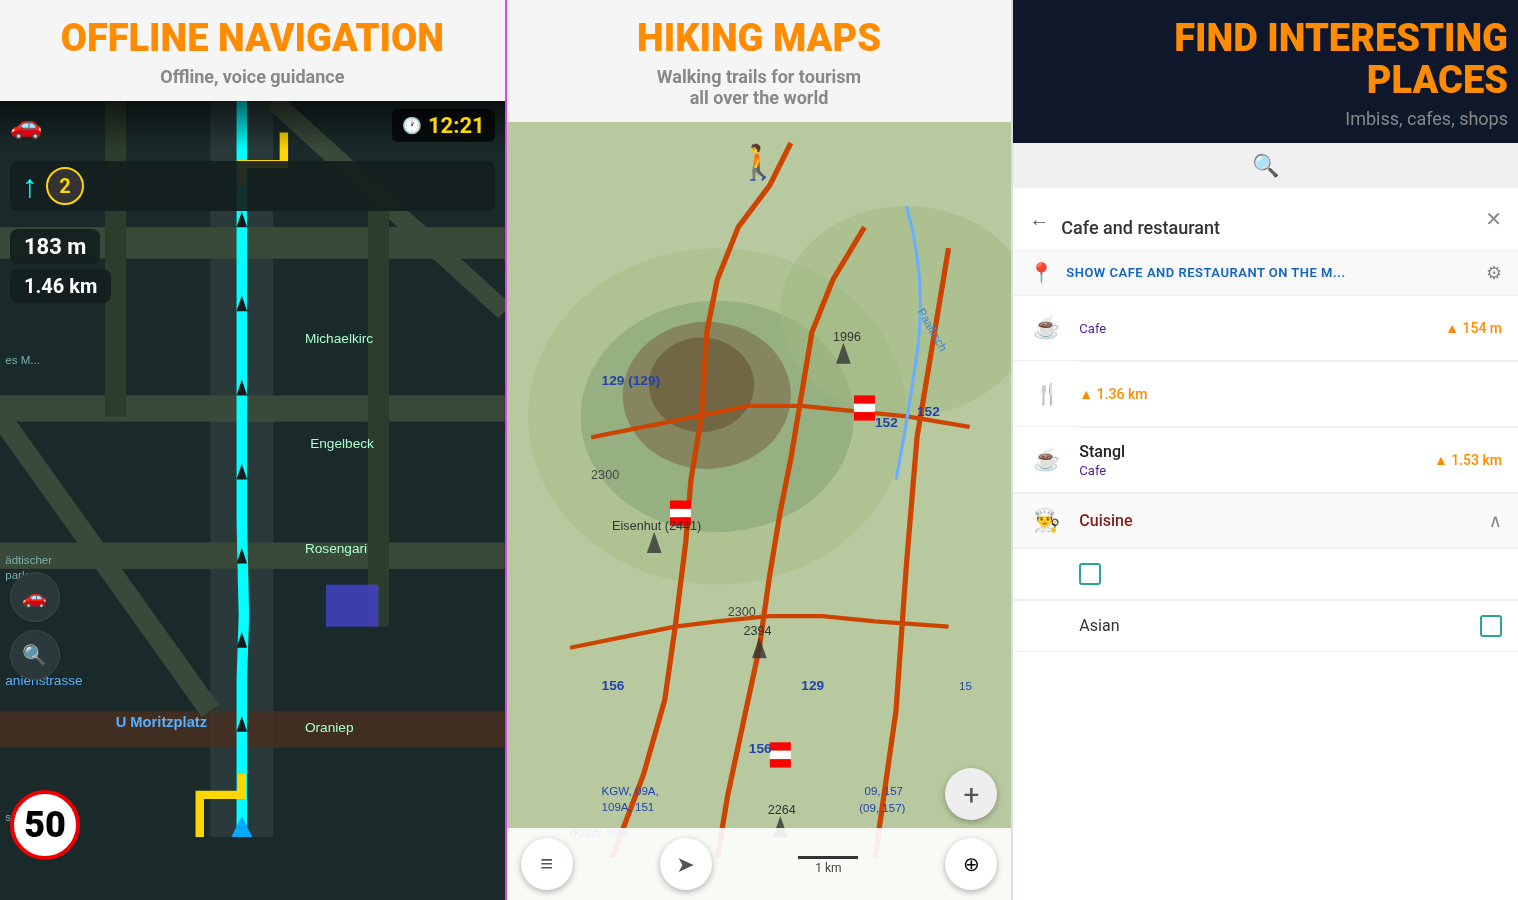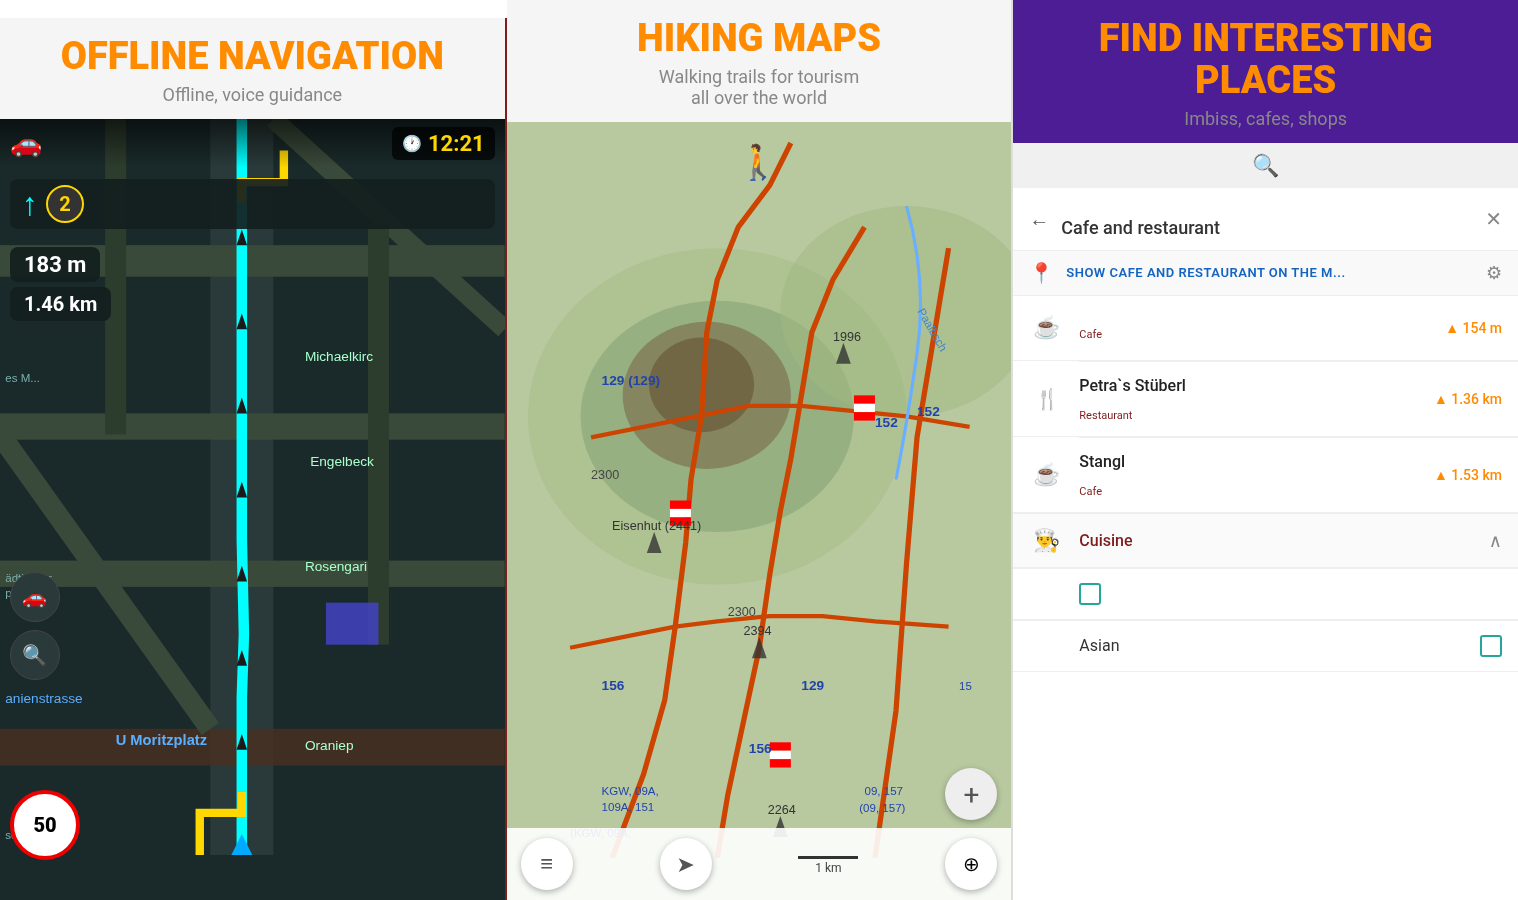--- a/index.html
+++ b/index.html
@@ -1,57 +1,57 @@
 <!DOCTYPE html>
 <html><head>
   <meta charset="utf-8">
   <style>
     * { margin: 0; padding: 0; box-sizing: border-box; }
     body { width: 1518px; height: 900px; display: flex; font-family: 'Roboto', Arial, sans-serif; overflow: hidden; background: #fff; }
 
     
     .panel { flex: 1; display: flex; flex-direction: column; position: relative; overflow: hidden; }
-    .panel-1 { border-right: 2px solid #7f1d1d; margin-top: 18px; }
+    .panel-1 { border-right: 2px solid #d946ef; }
     .panel-2 { border-right: 2px solid #ddd; }
 
     .panel-header { background: #f5f5f5; text-align: center; padding: 18px 10px 14px; flex-shrink: 0; }
     .panel-title { font-size: 38px; font-weight: 900; color: #FF8C00; line-height: 1.1; text-transform: uppercase; }
-    .panel-subtitle { font-size: 18px; color: #888; margin-top: 6px; font-weight: 400; }
+    .panel-subtitle { font-size: 18px; color: #888; margin-top: 6px; font-weight: 700; }
 
     
     .map-container { flex: 1; position: relative; overflow: hidden; }
 
     
     .nav-map { width: 100%; height: 100%; background: #1a2a2a; position: relative; }
 
     
     .nav-topbar { position: absolute; top: 0; left: 0; right: 0; display: flex; justify-content: space-between; align-items: center; padding: 8px 10px; background: linear-gradient(to bottom, rgba(0,0,0,0.6), transparent); }
     .nav-time { background: rgba(0,0,0,0.7); color: #FFD700; font-size: 22px; font-weight: bold; padding: 4px 10px; border-radius: 6px; display: flex; align-items: center; gap: 6px; }
     .nav-btn { background: #2a3a3a; border-radius: 50%; width: 50px; height: 50px; display: flex; align-items: center; justify-content: center; color: #ccc; font-size: 20px; border: 1px solid #444; }
 
     
     .speed-limit { position: absolute; bottom: 40px; left: 10px; background: white; border-radius: 50%; width: 70px; height: 70px; display: flex; align-items: center; justify-content: center; border: 4px solid #e00; }
-    .speed-num { font-size: 20px; font-weight: 900; color: #000; }
+    .speed-num { font-size: 36px; font-weight: 900; color: #000; }
 
     
     .hiking-map { width: 100%; height: 100%; background: #b8c9a0; position: relative; overflow: hidden; }
 
     
     .hiking-bottom { position: absolute; bottom: 0; left: 0; right: 0; display: flex; align-items: center; justify-content: space-between; padding: 10px 14px; background: rgba(255,255,255,0.9); }
     .hike-btn { background: white; border-radius: 50%; width: 52px; height: 52px; display: flex; align-items: center; justify-content: center; box-shadow: 0 2px 6px rgba(0,0,0,0.3); font-size: 22px; color: #555; }
     .scale-bar { width: 60px; height: 3px; background: #333; margin: 2px auto; }
     .hike-compass { background: white; border-radius: 50%; width: 52px; height: 52px; display: flex; align-items: center; justify-content: center; box-shadow: 0 2px 6px rgba(0,0,0,0.3); font-size: 20px; }
     .plus-btn { background: #eee; border-radius: 50%; width: 52px; height: 52px; display: flex; align-items: center; justify-content: center; box-shadow: 0 2px 6px rgba(0,0,0,0.3); font-size: 28px; color: #555; position: absolute; right: 14px; bottom: 80px; }
 
     
     .hiker-icon { position: absolute; top: 20px; left: 50%; transform: translateX(-50%); font-size: 34px; color: #888; }
 
     
     .panel-3 { flex: 1; display: flex; flex-direction: column; }
-    .panel-3-header { background: #4c1d95; text-align: center; padding: 18px 10px 14px; flex-shrink: 0; }
+    .panel-3-header { background: #0f172a; text-align: right; padding: 18px 10px 14px; flex-shrink: 0; }
     .search-bar { background: #f0f0f0; padding: 10px 20px; display: flex; align-items: center; justify-content: center; }
     .search-icon-wrap { color: #888; font-size: 22px; }
 
     
     .category-bar { display: flex; align-items: center; padding: 12px 16px; border-bottom: 1px solid #eee; gap: 12px; }
     .back-btn { color: #555; font-size: 20px; cursor: pointer; }
     .category-label { flex: 1; font-size: 18px; color: #333; font-weight: 500; margin-top: 17px; }
     .close-btn { color: #888; font-size: 20px; cursor: pointer; }
 
     
@@ -61,21 +61,21 @@
     .filter-icon { color: #888; font-size: 18px; }
 
     
     .place-list { flex: 1; overflow-y: auto; }
     .place-item { display: flex; align-items: center; padding: 14px 16px; border-bottom: 1px solid #eee; gap: 14px; }
     .place-icon { width: 36px; height: 36px; display: flex; align-items: center; justify-content: center; font-size: 22px; flex-shrink: 0; }
     .place-icon.cafe { color: #FF8C00; }
     .place-icon.restaurant { color: #FF8C00; }
     .place-info { flex: 1; }
     .place-name { font-size: 16px; color: #222; font-weight: 500; }
-    .place-type { font-size: 11px; color: #7f1d1d; margin-top: 14px; }
+    .place-type { font-size: 13px; color: #4c1d95; margin-top: 2px; }
     .place-dist { color: #FF8C00; font-size: 14px; font-weight: 500; display: flex; align-items: center; gap: 3px; flex-shrink: 0; }
 
     
     .cuisine-header { display: flex; align-items: center; padding: 14px 16px; border-bottom: 1px solid #eee; background: #fafafa; gap: 14px; }
     .cuisine-icon { font-size: 22px; color: #888; width: 36px; text-align: center; }
     .cuisine-label { flex: 1; font-size: 16px; color: #7f1d1d; font-weight: 500; }
     .chevron-up { color: #888; font-size: 18px; }
 
     .cuisine-item { display: flex; align-items: center; padding: 14px 16px 14px 66px; border-bottom: 1px solid #eee; }
     .cuisine-name { flex: 1; font-size: 16px; color: #333; }
@@ -310,24 +310,20 @@
       <div class="place-info">
         <div class="place-type">Cafe</div>
       </div>
       <div class="place-dist">▲ 154 m</div>
     </div>
 
     <div style="height:1px;background:#eee;margin-left:66px;"></div>
 
     <div class="place-item">
       <div class="place-icon restaurant" style="font-size:20px;">🍴</div>
-      <div class="place-info">
-        <div class="place-name">Petra`s Stüberl</div>
-        <div class="place-type">Restaurant</div>
-      </div>
       <div class="place-dist">▲ 1.36 km</div>
     </div>
 
     <div style="height:1px;background:#eee;margin-left:66px;"></div>
 
     <div class="place-item">
       <div class="place-icon cafe">☕</div>
       <div class="place-info">
         <div class="place-name">Stangl</div>
         <div class="place-type">Cafe</div>

